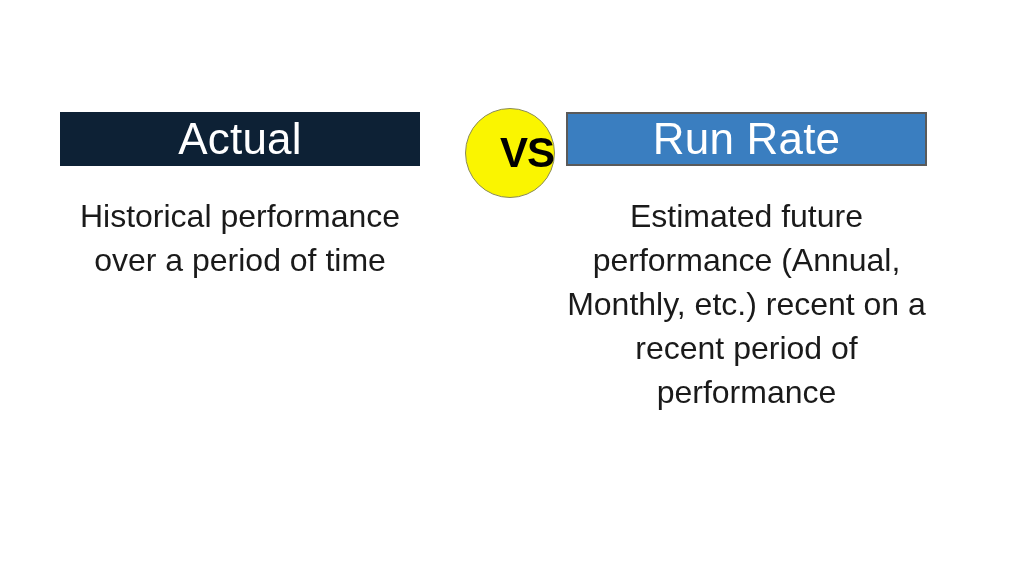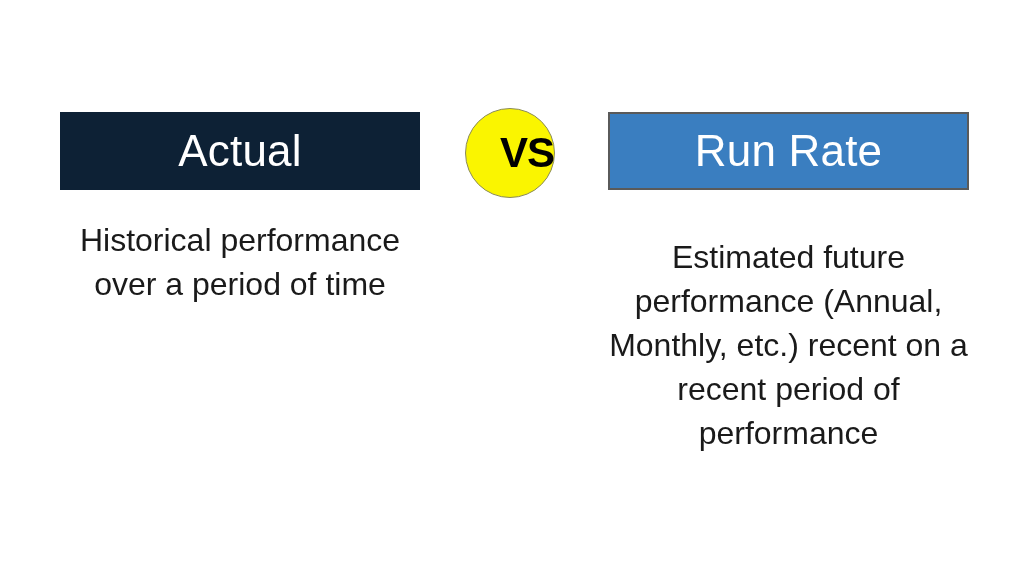--- a/index.html
+++ b/index.html
@@ -29,28 +29,27 @@
     flex-direction: column;
     align-items: center;
   }
 
   .column-left {
     left: 60px;
     width: 360px;
   }
 
   .column-right {
-    left: 608px;
+    left: 566px;
     width: 361px;
-    gap: 17px;
   }
 
   .header-box {
     width: 100%;
-    height: 78px;
+    height: 54px;
     box-sizing: border-box;
     display: flex;
     align-items: center;
     justify-content: center;
   }
 
   .header-box.actual {
     background: #0d2135;
   }
 

